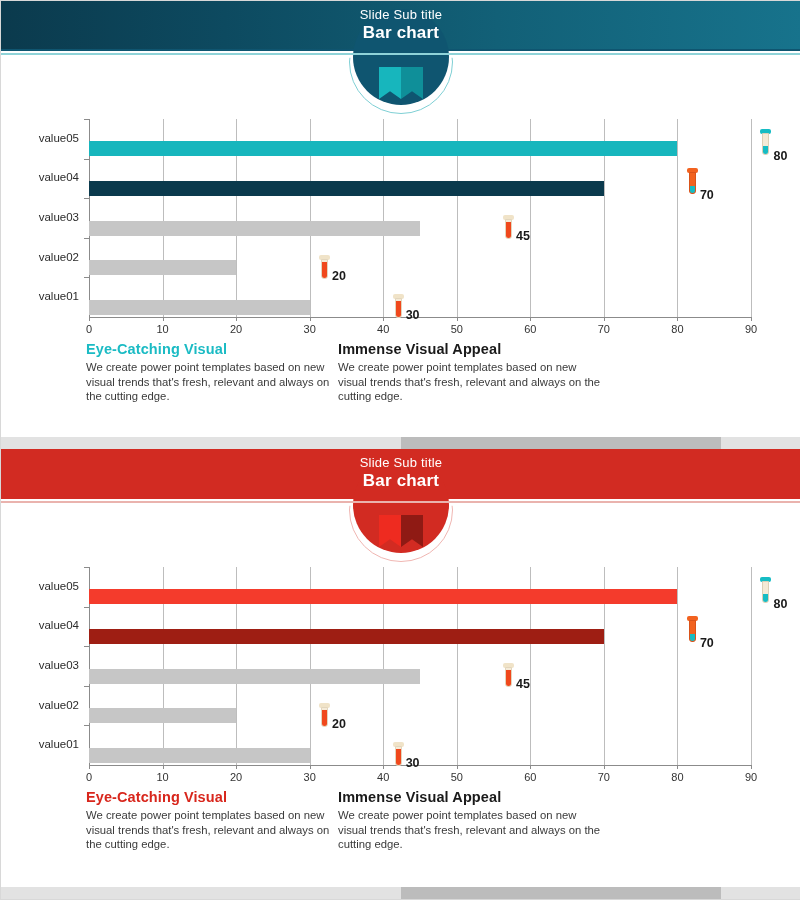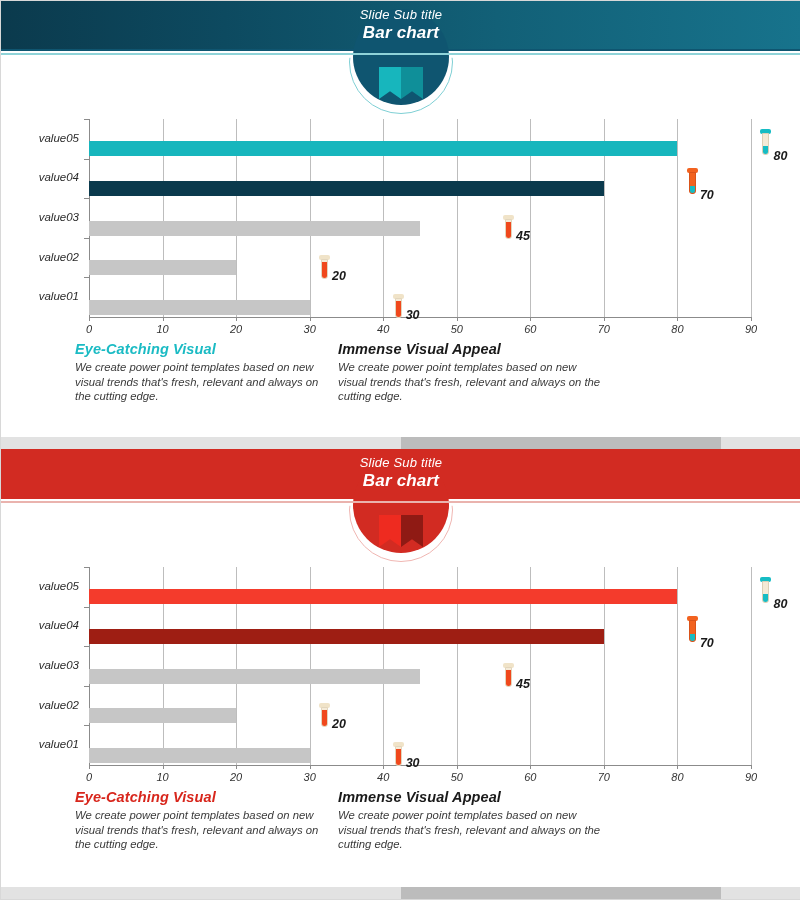--- a/index.html
+++ b/index.html
@@ -11,21 +11,21 @@
     overflow: hidden;
   }
   .page {
     position: relative;
     width: 800px; height: 900px;
     background: #ffffff;
     border: 1px solid #d8d8d8;
   }
 
   
-  .slide { position: absolute; left: 0; width: 800px; background: #fff; font-style: italic; }
+  .slide { position: absolute; left: 0; width: 800px; background: #fff; }
   .slide.one { top: 0; height: 440px; }
   .slide.two { top: 448px; height: 440px; }
 
   
   .header {
     position: relative;
     width: 800px; height: 48px;
     overflow: visible;
   }
   .header .band {
@@ -157,21 +157,21 @@
     border-radius: 0 0 3px 3px;
   }
   .marker .vlabel {
     position: absolute; left: 12px; font-size: 12.5px; font-weight: 700; color: #1a1a1a;
     white-space: nowrap;
   }
 
   
   .texts { position: absolute; left: 0; top: 340px; width: 800px; }
   .col { position: absolute; top: 0; }
-  .col.c1 { left: 74px; width: 250px; }
+  .col.c1 { left: 85px; width: 250px; }
   .col.c2 { left: 337px; width: 270px; }
   .col h3 {
     margin: 0 0 3px 0; font-size: 14.5px; font-weight: 700;
     letter-spacing: .1px;
   }
   .col.c2 h3 { color: #1a1a1a; }
   .slide.one .col.c1 h3 { color: #1bbbc4; }
   .slide.two .col.c1 h3 { color: #d8261c; }
   .col p {
     margin: 0; font-size: 11.3px; line-height: 14.5px; color: #3a3a3a;

